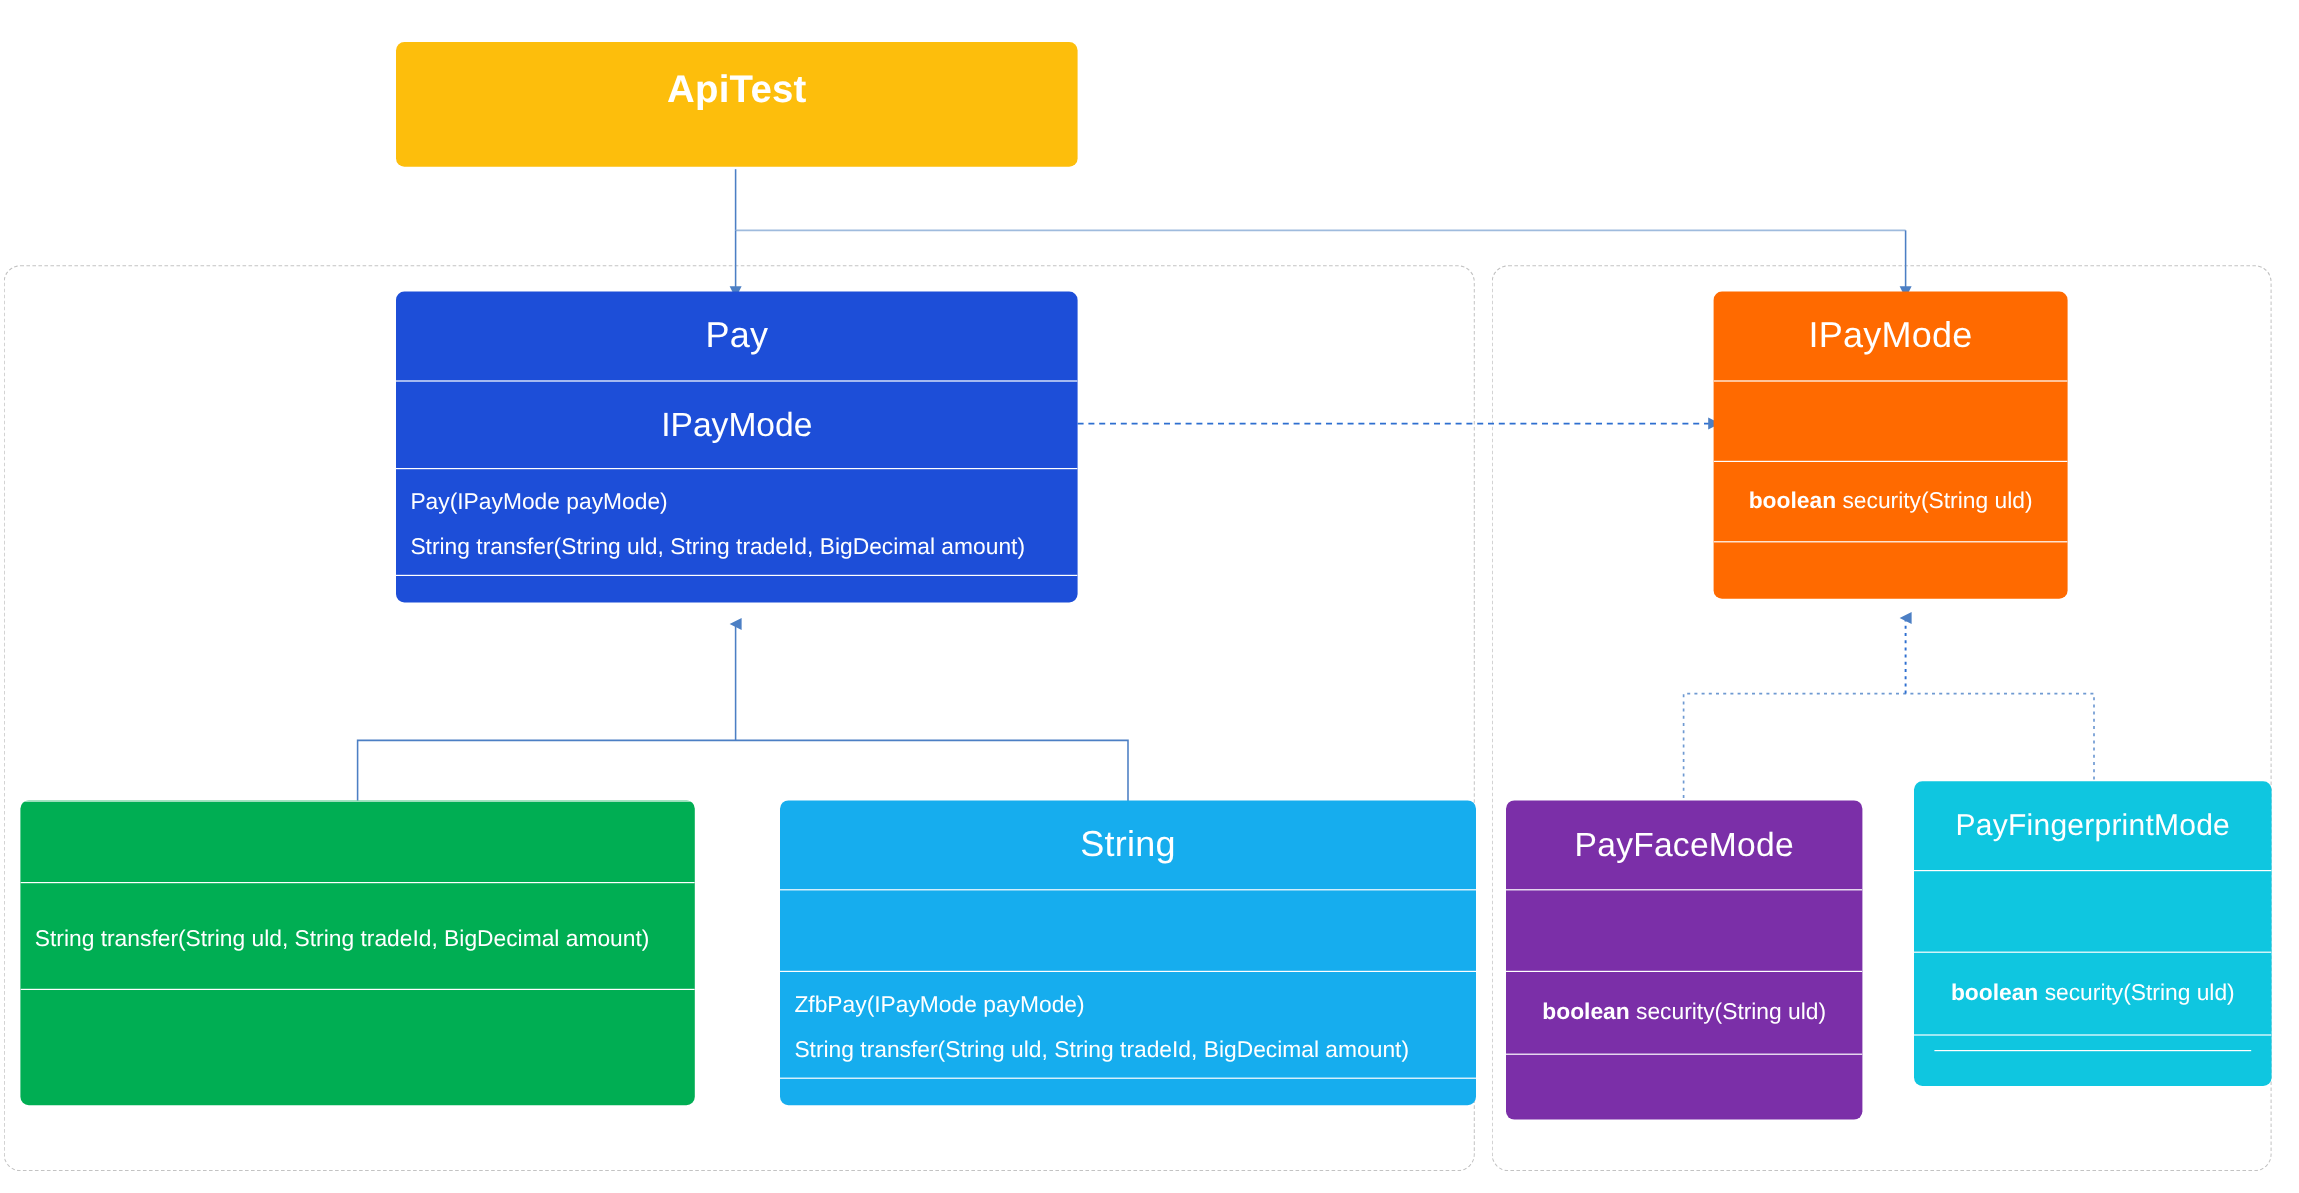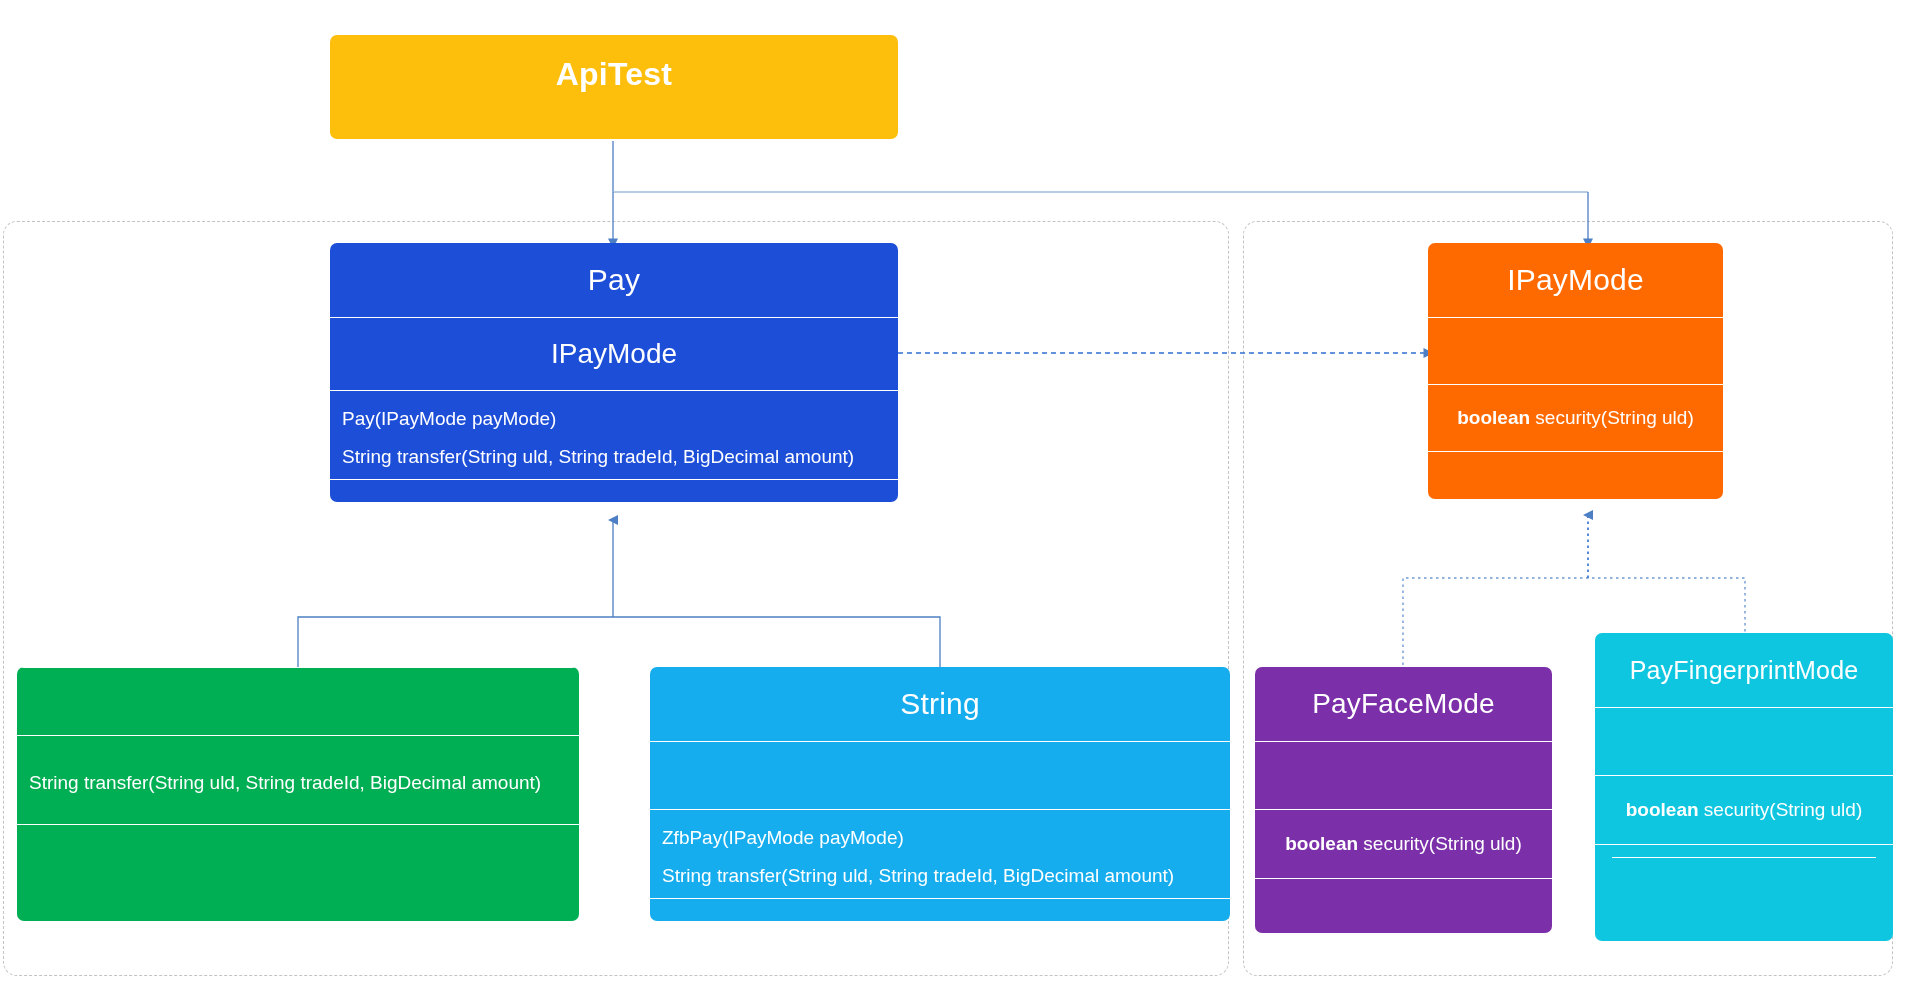--- a/index.html
+++ b/index.html
@@ -156,21 +156,21 @@
     <div class="sep"></div>
     <div class="compart center" style="height:68px;">
       <div class="rowtext">
         <b>boolean</b><span> security(String uld)</span>
       </div>
     </div>
     <div class="sep"></div>
     <div class="compart" style="height:42px;"></div>
   </div>
 
-  <div class="uml" style="left:1595px;top:633px;width:298px;height:308px;background:#0FC6E0;">
+  <div class="uml" style="left:1595px;top:651px;width:298px;height:254px;background:#0FC6E0;">
     <div class="title" style="height:74px;font-size:25px;">PayFingerprintMode</div>
     <div class="sep"></div>
     <div class="compart" style="height:67px;"></div>
     <div class="sep"></div>
     <div class="compart center" style="height:68px;">
       <div class="rowtext">
         <b>boolean</b><span> security(String uld)</span>
       </div>
     </div>
     <div class="sep"></div>

